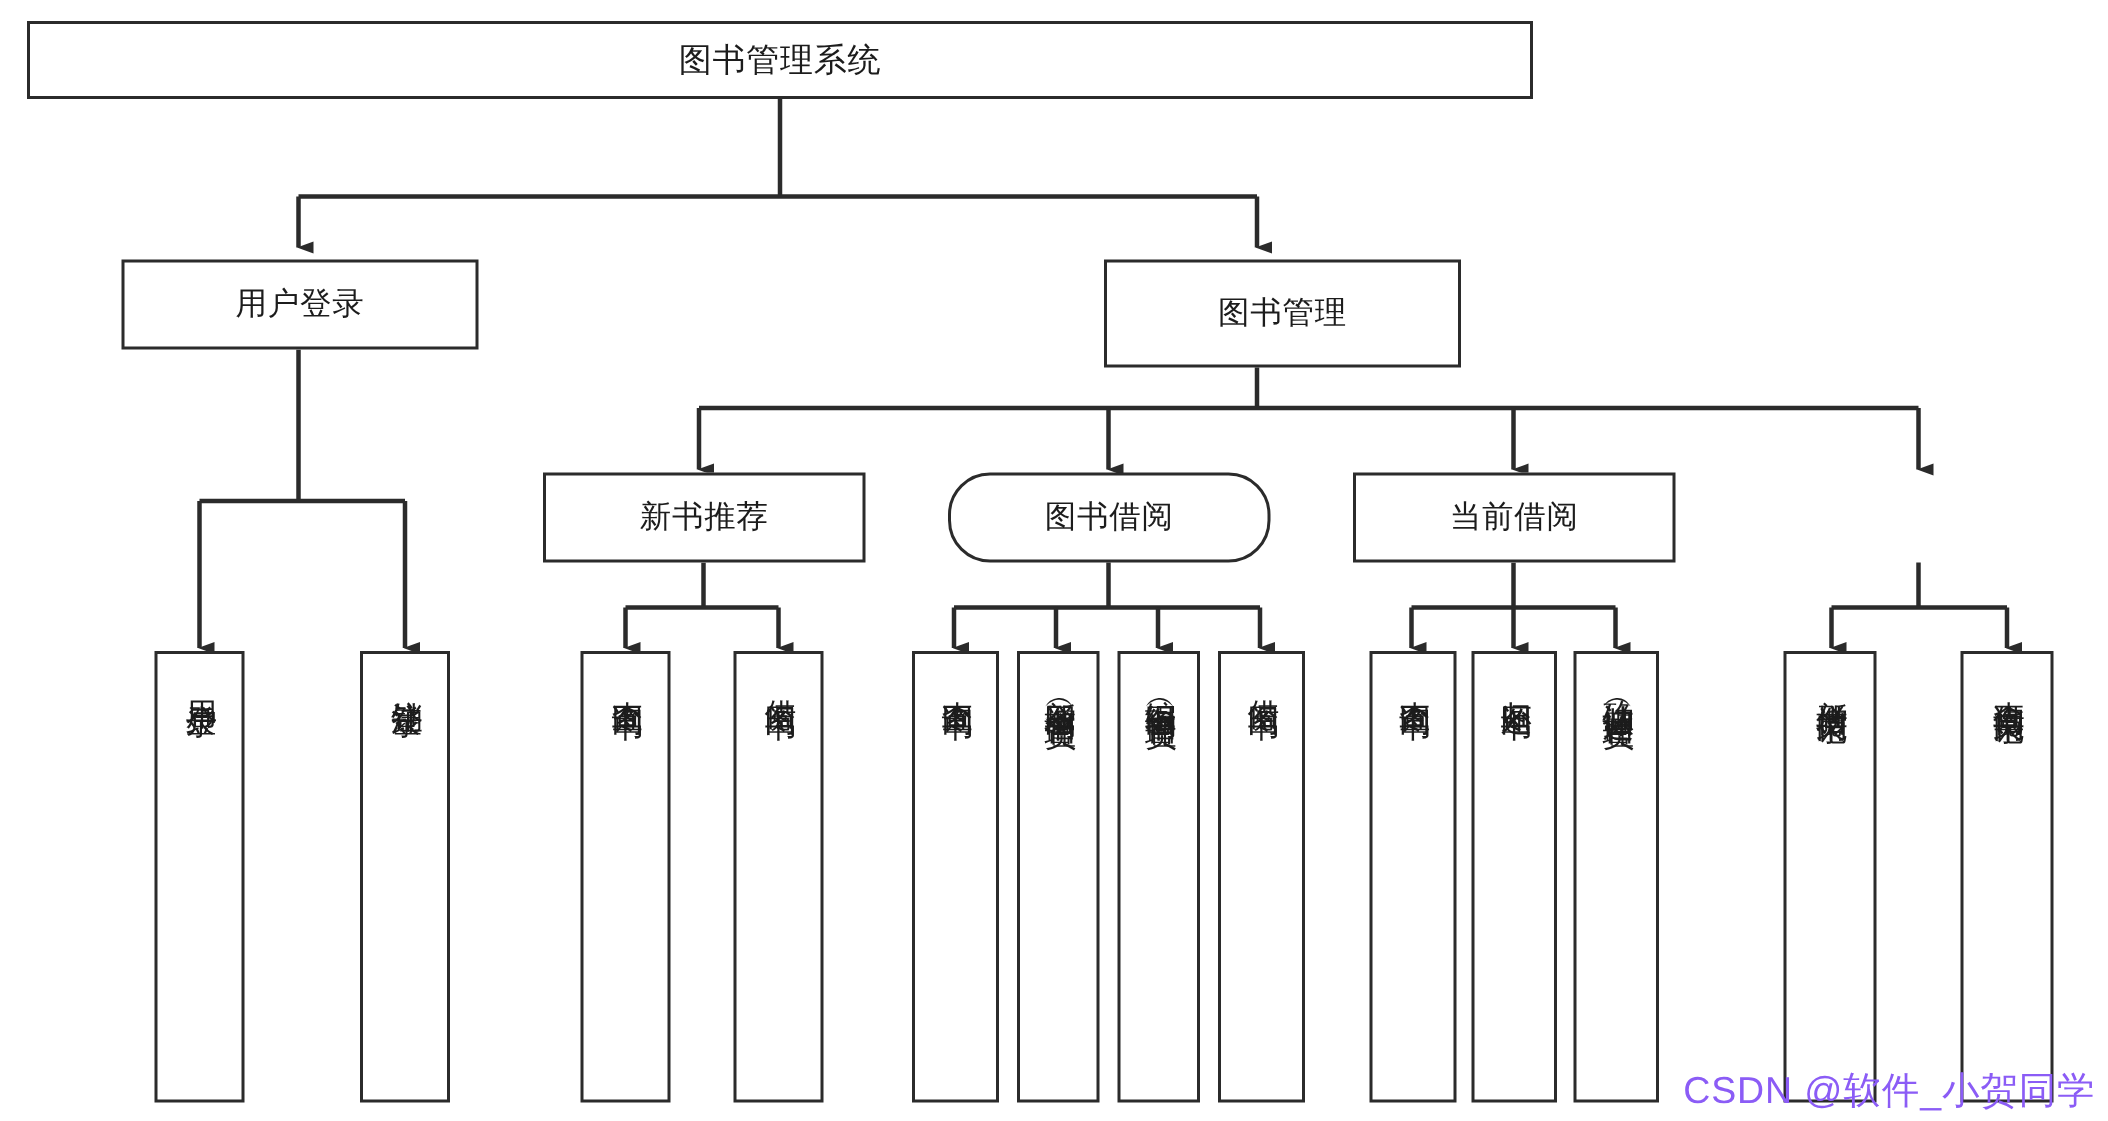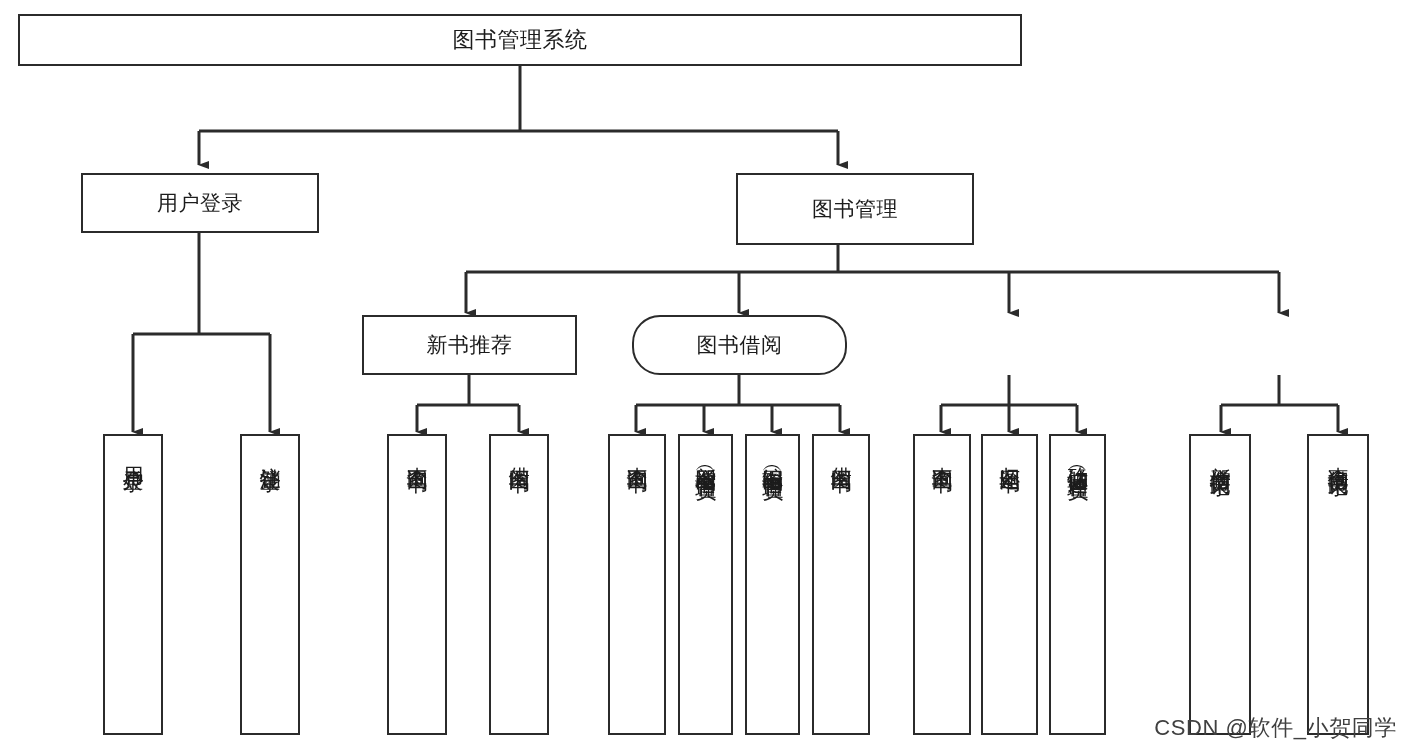--- a/index.html
+++ b/index.html
@@ -38,22 +38,22 @@
     text-orientation:upright;
     font-size:21px;
     line-height:1.08;
     letter-spacing:2px;
     white-space:normal;
     max-height:280px;
   }
   #watermark{
     position:absolute;
     right:8px;bottom:4px;
-    font-size:22px;
-    color:#404040;
+    font-size:25px;
+    color:#8b5cf6;
     letter-spacing:.6px;
     white-space:nowrap;
     pointer-events:none;
   }
 </style>
 </head>
 <body>
 
 <div id="stage">
 
@@ -117,20 +117,23 @@
   <div class="node" style="left:712px;top:173px;width:238px;height:72px;margin-left:24px;">
     <span class="lbl">图书管理</span>
   </div>
 
   <div class="node" style="left:362px;top:315px;width:215px;height:60px;align-items:center;">
     <span class="lbl">新书推荐</span>
   </div>
   <div class="node" style="left:632px;top:315px;width:215px;height:60px;border-radius:28px;">
     <span class="lbl">图书借阅</span>
   </div>
+  <div class="node" style="left:902px;top:315px;width:215px;height:60px;">
+    <span class="lbl">当前借阅</span>
+  </div>
 
   <div class="node vert" style="left:103px;top:434px;width:60px;height:301px;">
     <span class="lbl">用户登录</span>
   </div>
   <div class="node vert" style="left:240px;top:434px;width:60px;height:301px;">
     <span class="lbl">注销登录</span>
   </div>
 
   <div class="node vert" style="left:387px;top:434px;width:60px;height:301px;">
     <span class="lbl">查询图书</span>

